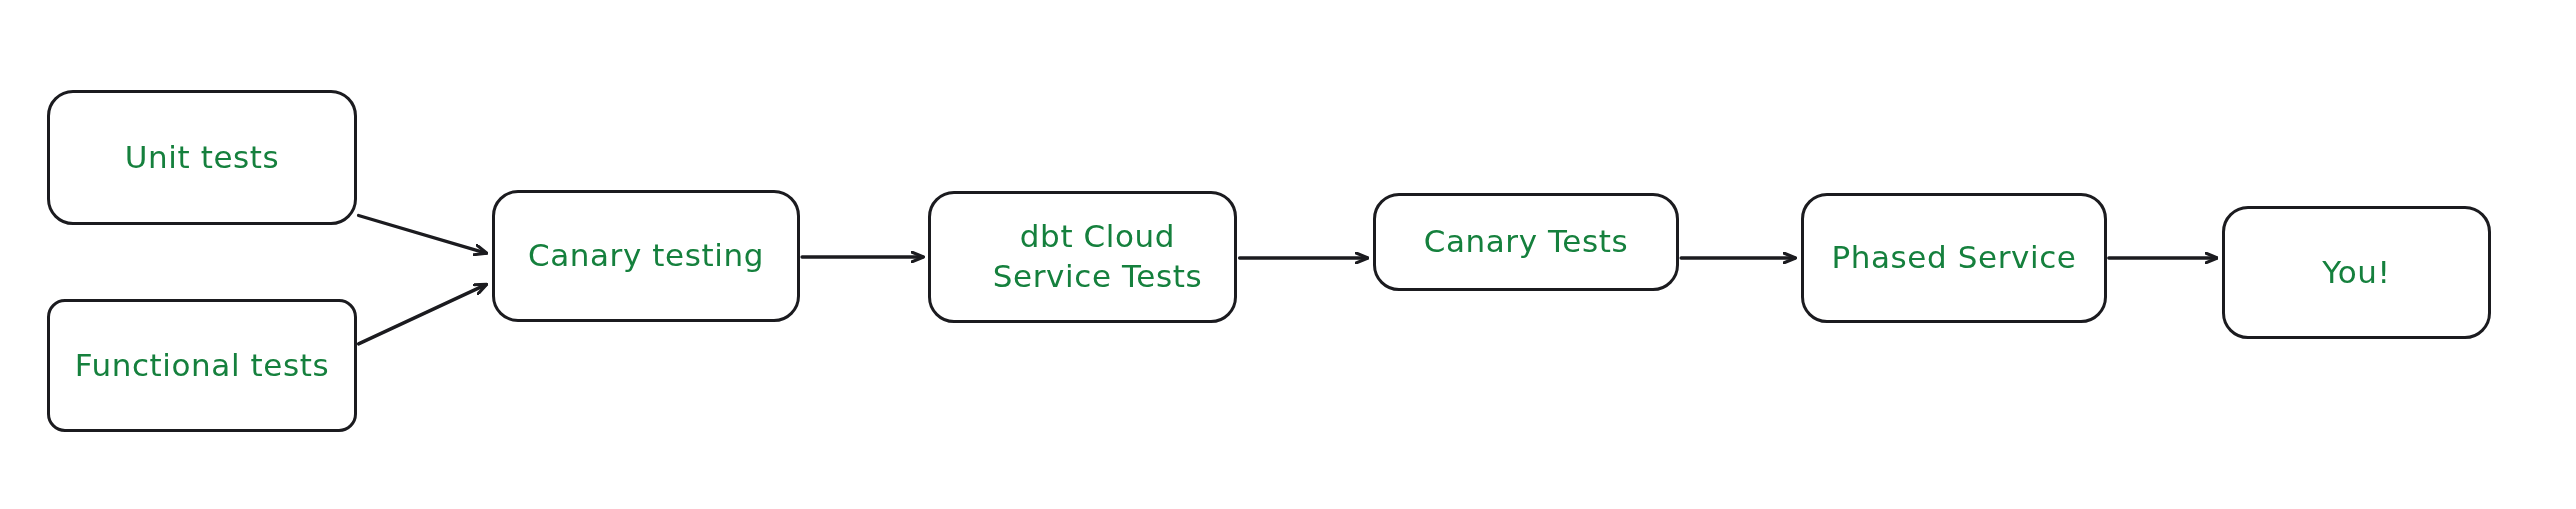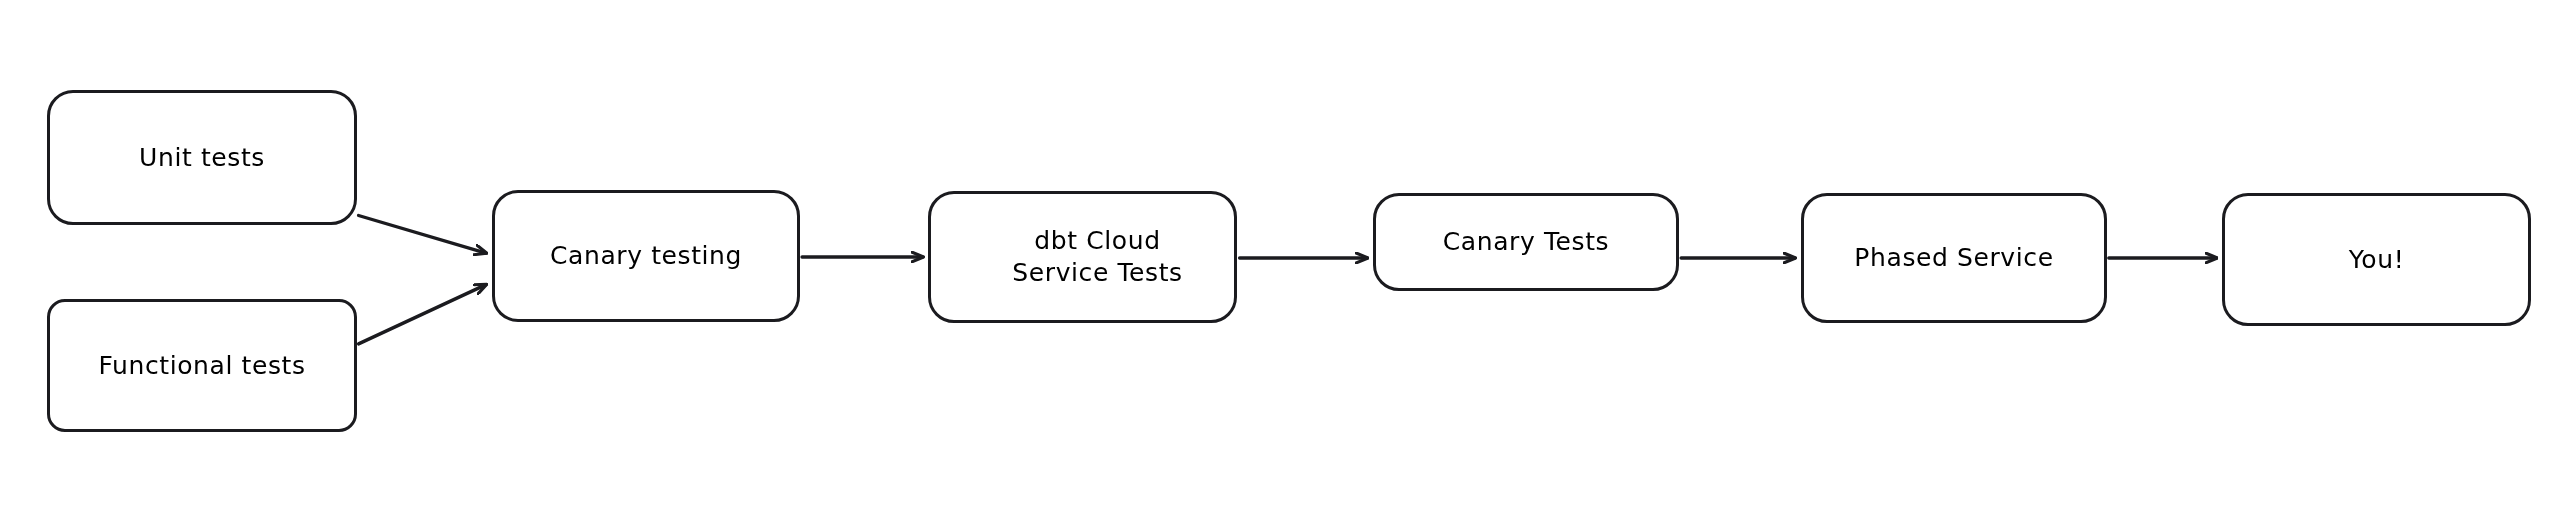--- a/index.html
+++ b/index.html
@@ -32,35 +32,35 @@
     border: 3.2px solid #1b1b1f;
     border-radius: 26px;
     background: #ffffff;
     display: flex;
     align-items: center;
     justify-content: center;
     text-align: center;
   }
   .node-label {
     font-family: "DejaVu Sans", sans-serif;
-    font-size: 25px;
+    font-size: 31px;
     line-height: 1.28;
     letter-spacing: 0.6px;
-    color: #000000;
+    color: #15803d;
     white-space: pre-line;
     padding: 0 10px;
   }
   
   #node-unit-tests        { left: 47px;   top: 90px;  width: 310px; height: 135px; }
   #node-functional-tests  { left: 47px;   top: 299px; width: 310px; height: 133px; border-radius: 18px; }
   #node-smoke-testing     { left: 492px;  top: 190px; width: 308px; height: 132px; }
   #node-dbt-cloud         { left: 928px;  top: 191px; width: 309px; height: 132px; padding-left: 30px; }
   #node-canary-tests      { left: 1373px; top: 193px; width: 306px; height: 98px; }
   #node-phased-rollout    { left: 1801px; top: 193px; width: 306px; height: 130px; }
-  #node-you               { left: 2222px; top: 193px; width: 309px; height: 133px; }
+  #node-you               { left: 2222px; top: 206px; width: 269px; height: 133px; }
 </style>
 </head>
 <body>
 
 <div id="canvas">
 
   <svg id="edge-layer" viewBox="0 0 2608 516" xmlns="http://www.w3.org/2000/svg">
     <defs>
       <marker id="arrowhead" markerWidth="14" markerHeight="12" refX="12" refY="6" orient="auto" markerUnits="userSpaceOnUse">
         <path d="M0.5,0.8 L13,6 L0.5,11.2" fill="none" stroke="#1b1b1f" stroke-width="3.2" stroke-linecap="round" stroke-linejoin="round"></path>

